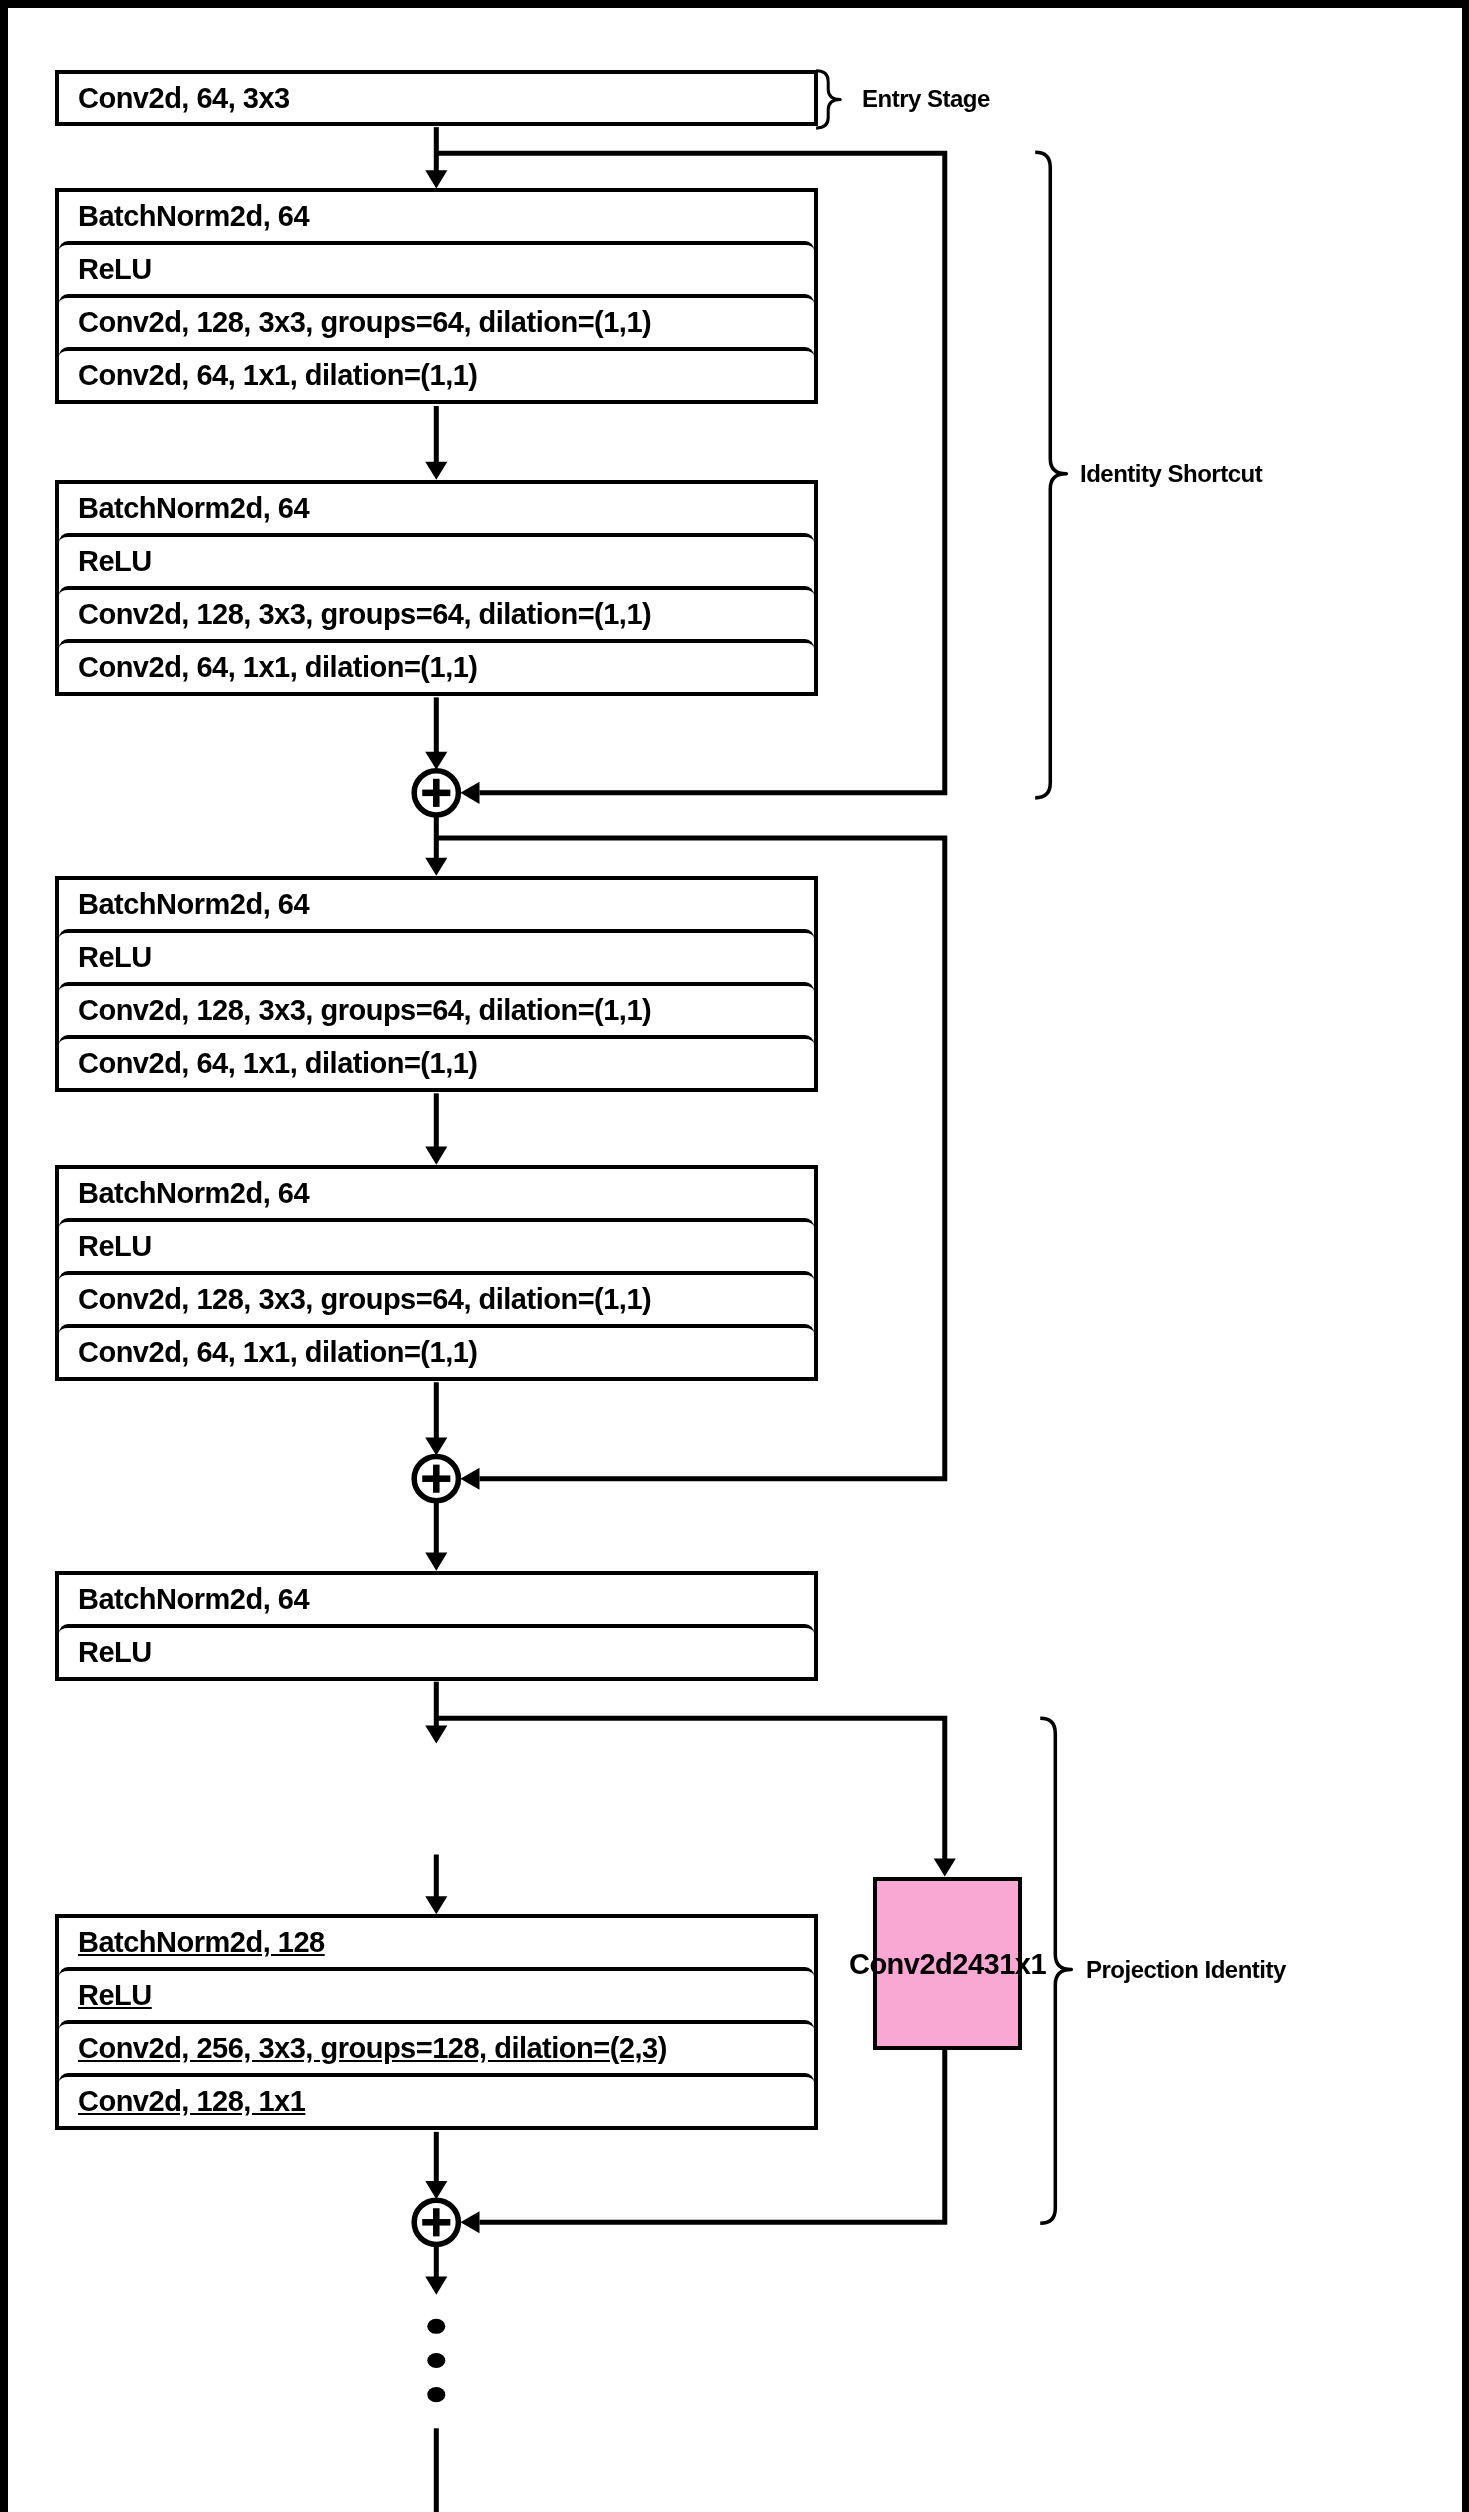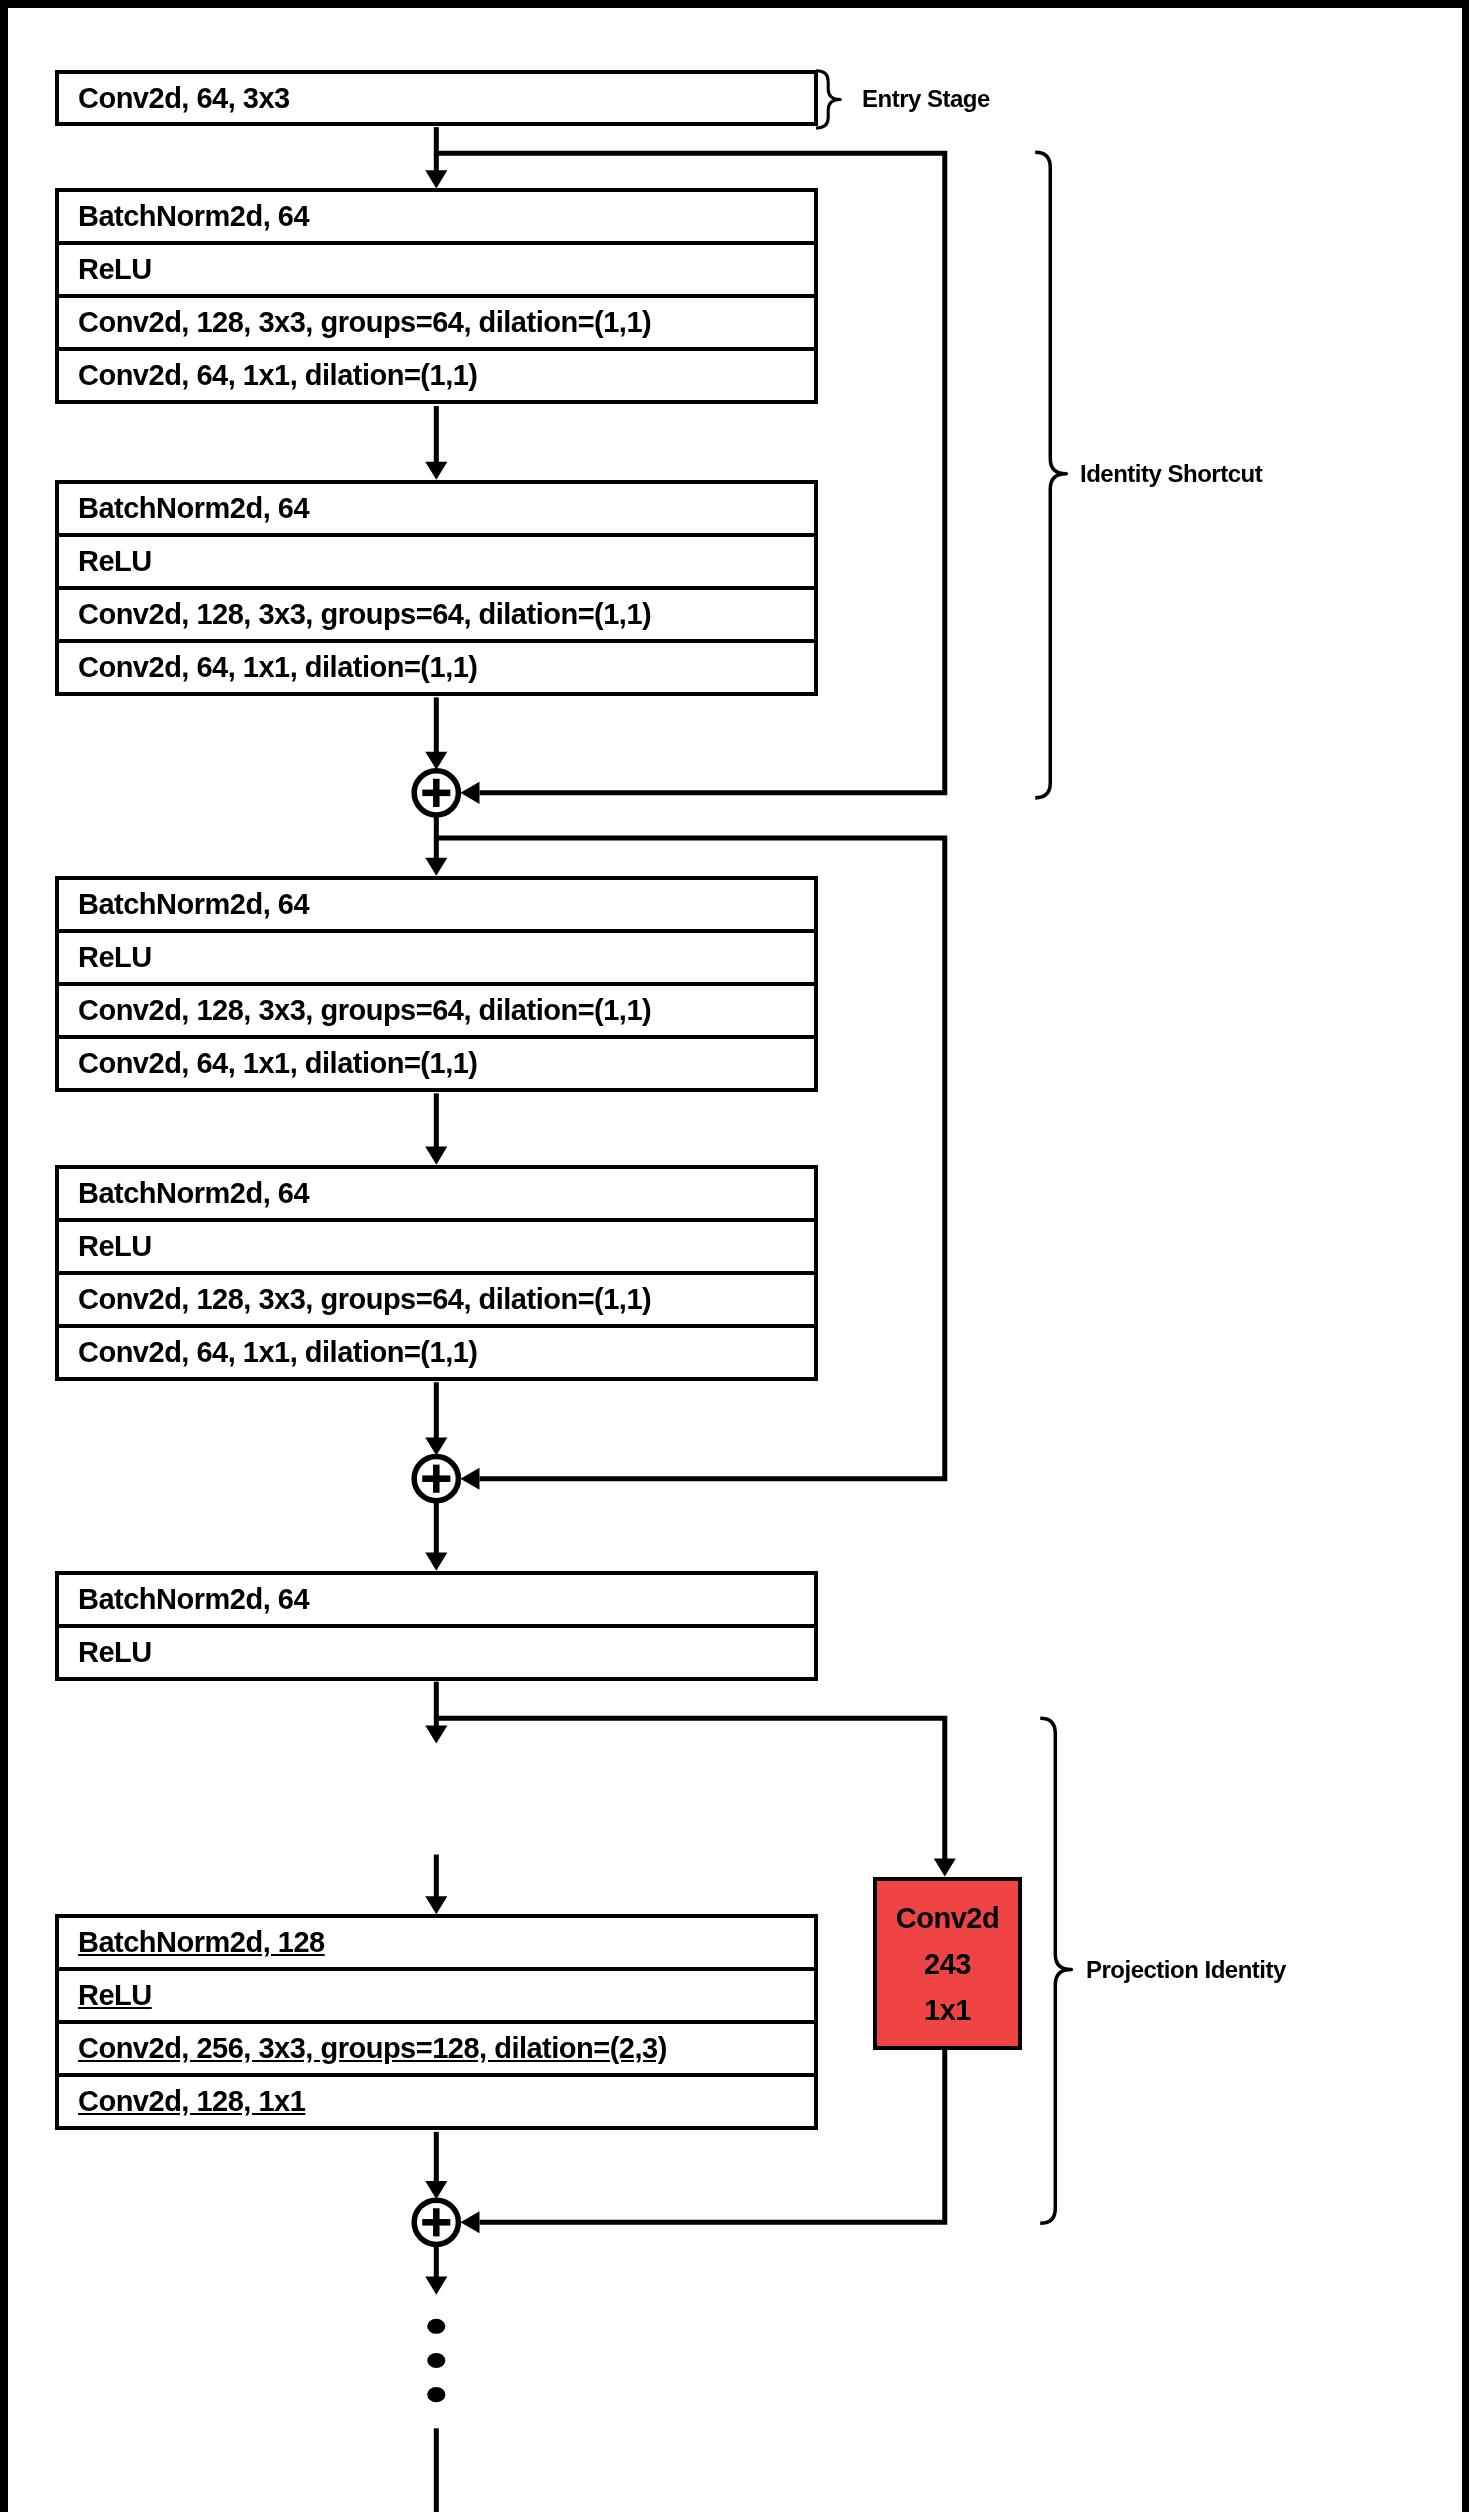--- a/index.html
+++ b/index.html
@@ -6,27 +6,27 @@
   .canvas{
     position:relative;width:1470px;height:2778px;background:#ffffff;
     font-family:"Liberation Sans","DejaVu Sans",sans-serif;color:#000;
     overflow:hidden;
   }
   .frame{position:absolute;inset:0;border:8px solid #000;}
   svg.wires{position:absolute;left:0;top:0;}
   .block{position:absolute;border:4.5px solid #000;background:#fff;}
   .row{
     height:49px;line-height:49px;font-size:29px;font-weight:bold;
-    letter-spacing:-0.5px;padding-left:19px;white-space:nowrap;
+    letter-spacing:-0.5px;padding-left:19px;white-space:nowrap;border-radius:9px;
   }
   .row + .row{border-top:4.5px solid #000;}
   .row-lg{height:48px;line-height:48px;}
   .mini{
-    position:absolute;border:4.5px solid #000;background:#ef4444;
-    display:flex;flex-direction:column;justify-content:center;align-items:center;
+    position:absolute;border:4.5px solid #000;background:#f9a8d4;
+    display:flex;justify-content:center;align-items:center;
   }
   .mini .mini-line{
     font-size:29px;font-weight:bold;letter-spacing:-0.5px;line-height:46px;
     text-align:center;white-space:nowrap;
   }
   .side-label{
     position:absolute;transform:translateY(-50%);
     font-size:24px;font-weight:bold;letter-spacing:-0.5px;white-space:nowrap;
   }
 </style>

